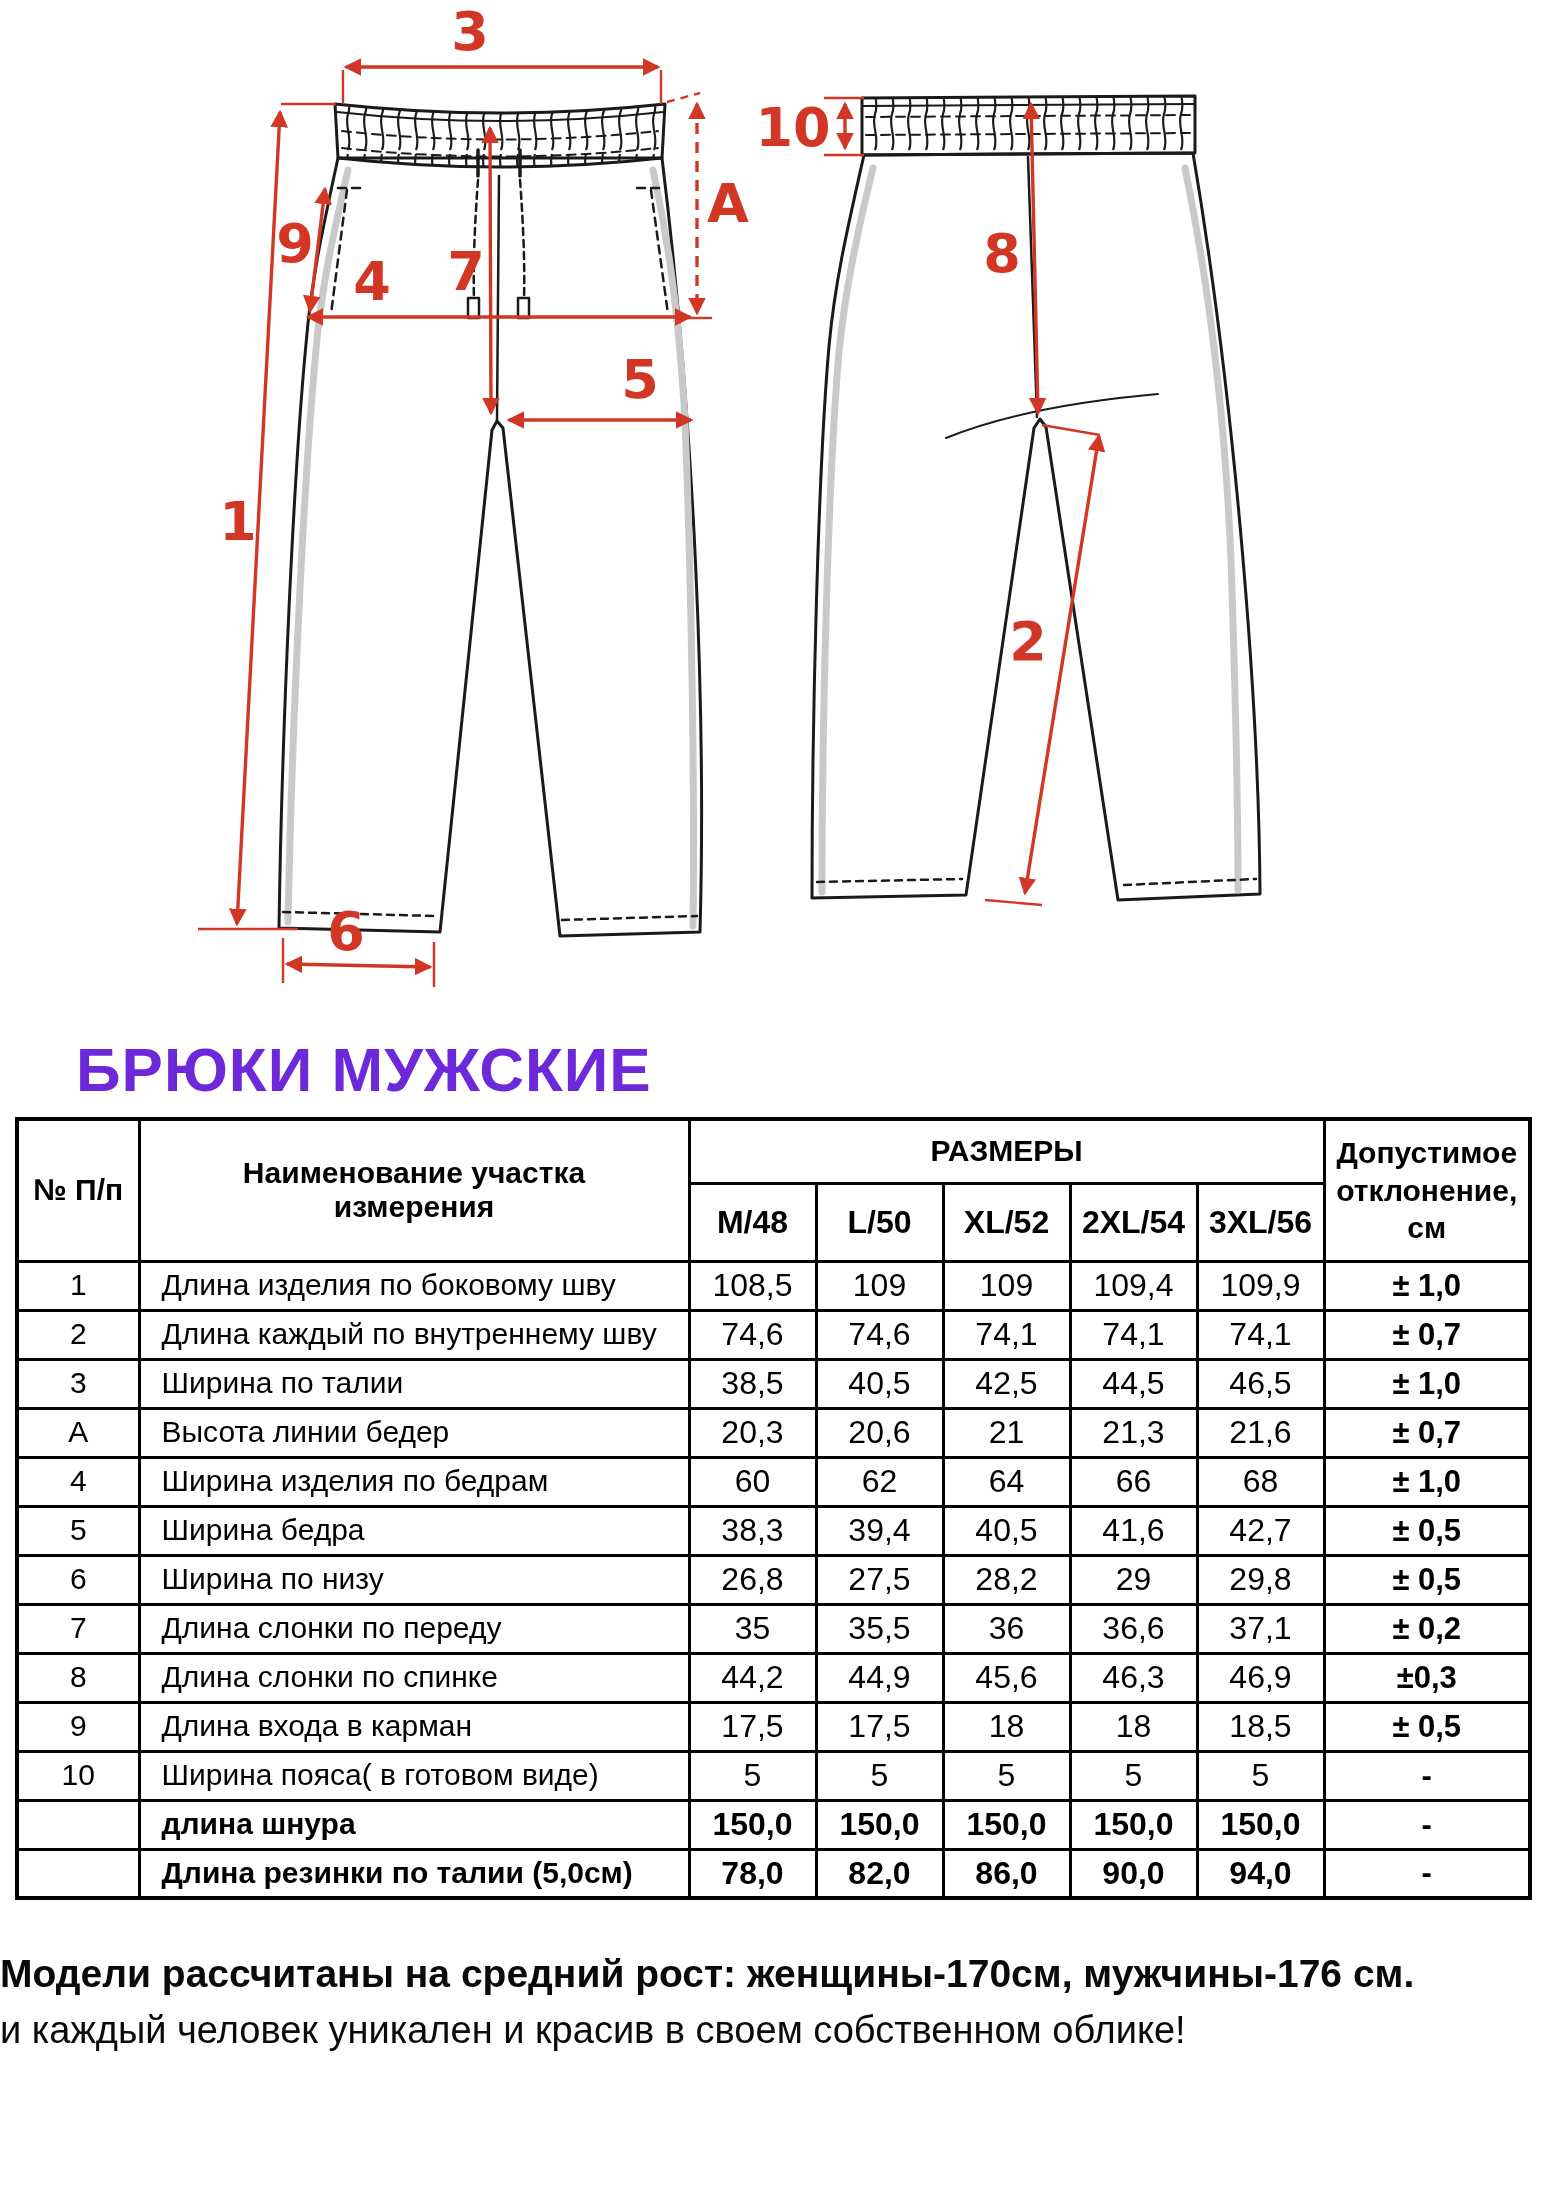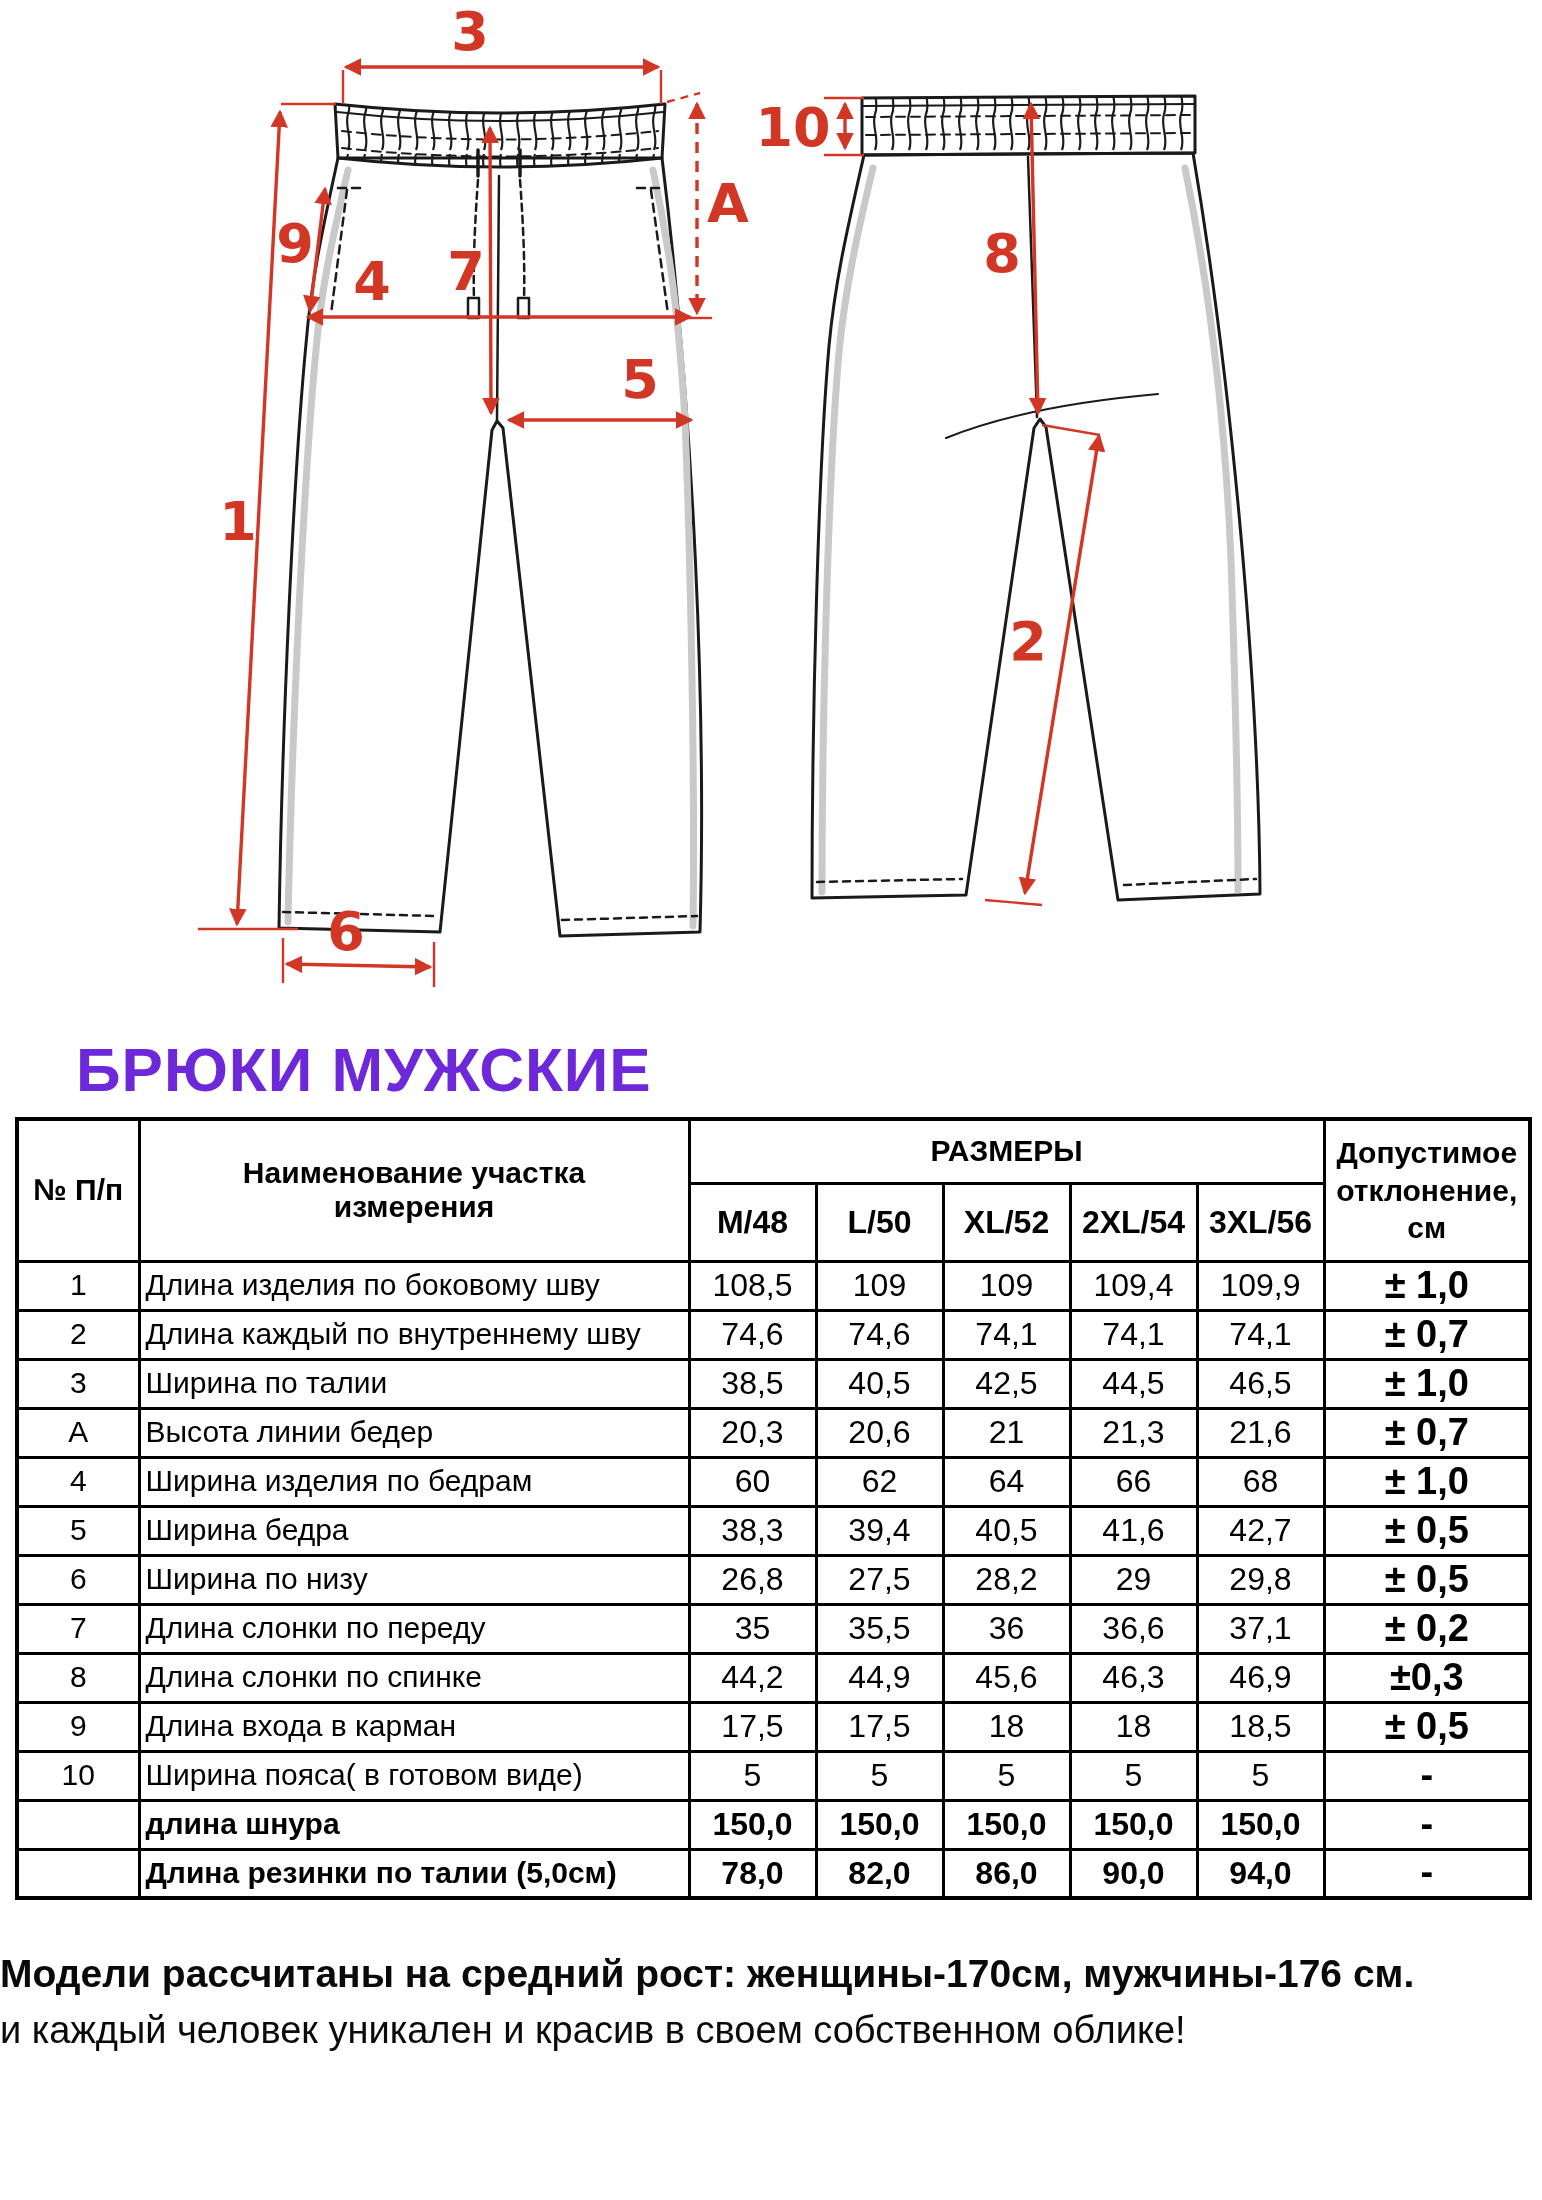--- a/index.html
+++ b/index.html
@@ -21,23 +21,23 @@
     border:3px solid #000;padding:0 2px;overflow:visible;
     font-size:30px;line-height:1.15;text-align:center;vertical-align:middle;
     white-space:nowrap;
   }
   .size-table thead th{font-weight:bold;}
   .size-table tr.h1{height:64px;}
   .size-table tr.h2{height:78px;}
   .size-table tr.h2 th{font-size:32px;}
   .size-table th.c-dev{font-size:30px;white-space:normal;line-height:1.25;}
   .size-table tbody tr{height:49px;}
-  .size-table td.name{text-align:left;padding-left:5px;font-size:30px;}
+  .size-table td.name{text-align:left;padding-left:21px;font-size:30px;}
   .size-table td.val{font-size:32px;}
-  .size-table td.dev{font-weight:bold;font-size:38px;}
+  .size-table td.dev{font-weight:bold;font-size:31px;}
   .size-table tr.bold-row td{font-weight:bold;}
   .blk{display:block;}
   .footer{margin-top:52px;text-align:left;color:#0a0a0a;}
   .footer p{margin:0 0 13px 0;}
   .f1{font-size:39px;font-weight:bold;}
   .f2,.f3{font-size:38px;font-weight:normal;}
   svg text.dim{
     font-family:"DejaVu Sans","Liberation Sans",sans-serif;
     font-weight:bold;font-size:54px;
   }

